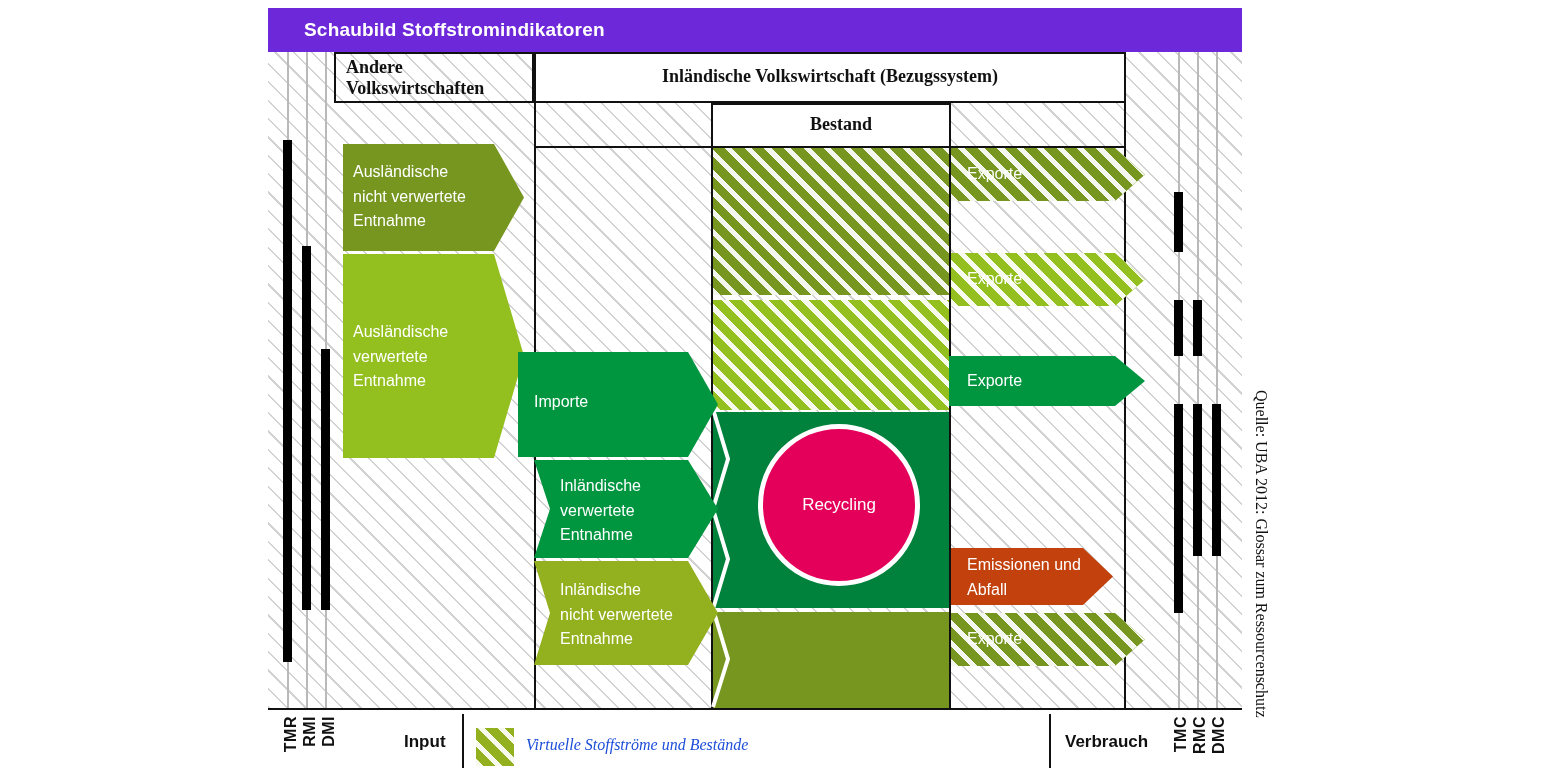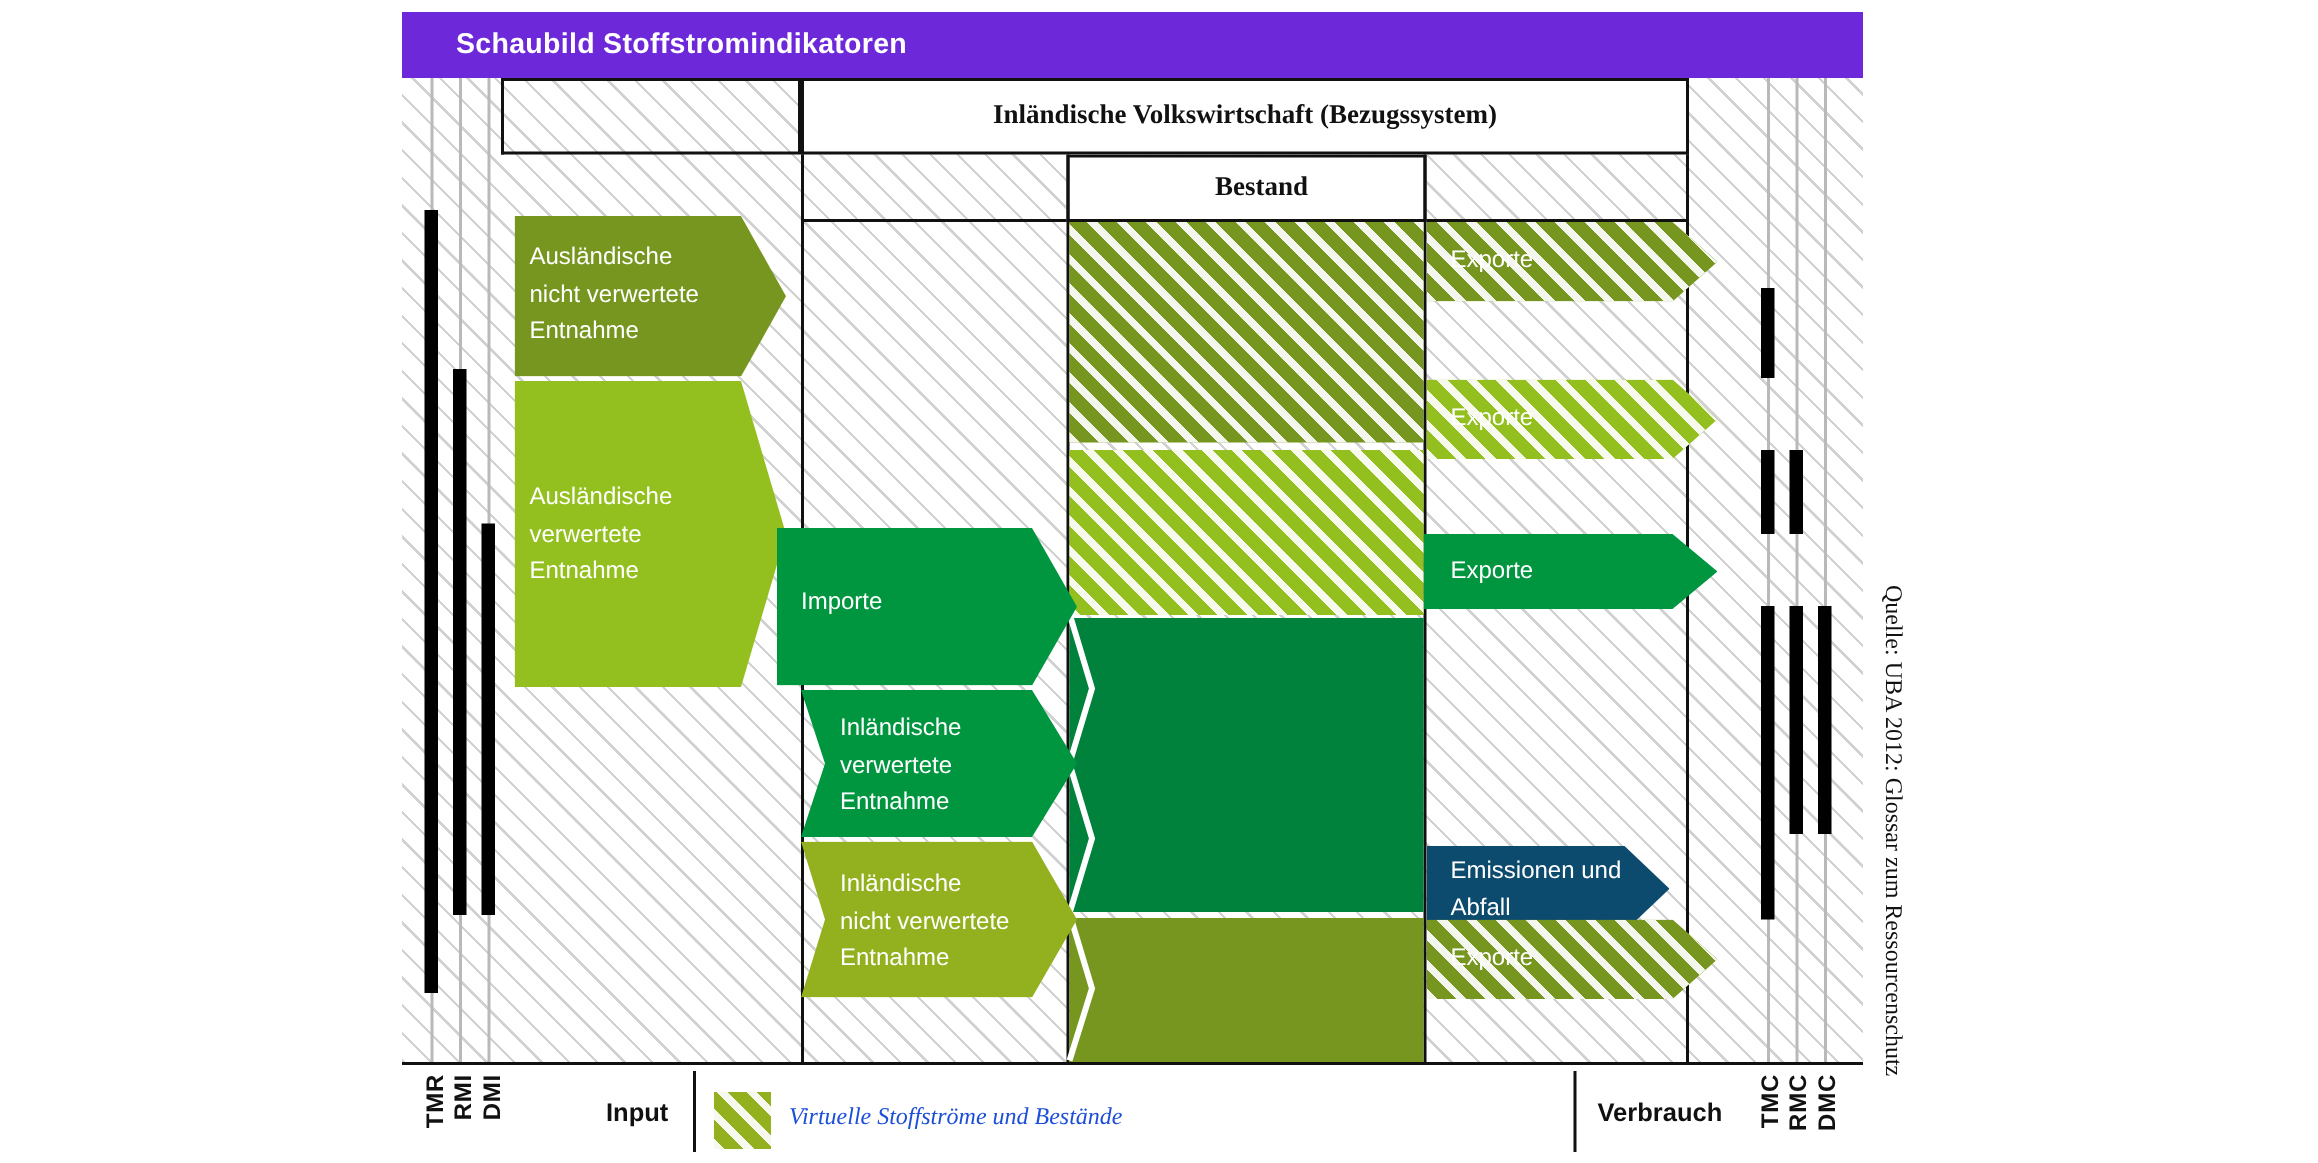--- a/index.html
+++ b/index.html
@@ -97,20 +97,22 @@
 
     <div class="vline" style="left:19px;"></div>
     <div class="vline" style="left:38px;"></div>
     <div class="vline" style="left:57px;"></div>
 
     <div class="vline" style="left:910px;"></div>
     <div class="vline" style="left:929px;"></div>
     <div class="vline" style="left:948px;"></div>
 
     <div class="whitebox hatch-gray" style="left:66px;top:0px;width:200px;height:51px;background:transparent;"></div>
+    <div class="hdr-label" style="left:78px;top:5px;width:185px;"><span style="white-space:pre-line">Andere
+Volkswirtschaften</span></div>
 
     <div class="whitebox" style="left:266px;top:0px;width:592px;height:51px;"></div>
     <div class="hdr-label" style="left:266px;top:14px;width:592px;text-align:center;">Inländische Volkswirtschaft (Bezugssystem)</div>
 
     <div class="whitebox" style="left:443px;top:51px;width:240px;height:45px;"></div>
     <div class="hdr-label" style="left:443px;top:62px;width:260px;text-align:center;">Bestand</div>
 
     <div class="whitebox hatch-gray" style="left:266px;top:51px;width:177px;height:45px;background:transparent;border-left:2px solid #111;border-right:0;border-top:0;border-bottom:2px solid #111;"></div>
     <div class="whitebox hatch-gray" style="left:683px;top:51px;width:175px;height:45px;background:transparent;border-right:2px solid #111;border-left:0;border-top:0;border-bottom:2px solid #111;"></div>
 
@@ -130,20 +132,23 @@
     <div class="flow" style="left:445px;top:360px;width:236px;height:196px;background:#00813c;"></div>
 
     <div class="flow" style="left:445px;top:560px;width:236px;height:96px;background:#76961f;"></div>
 
     <svg style="position:absolute;left:432px;top:355px;width:30px;height:305px;overflow:visible;">
       <polyline points="13,2 28,52 13,102" fill="none" stroke="#ffffff" stroke-width="4"></polyline>
       <polyline points="13,102 28,152 13,202" fill="none" stroke="#ffffff" stroke-width="4"></polyline>
       <polyline points="13,202 28,252 13,300" fill="none" stroke="#ffffff" stroke-width="4"></polyline>
     </svg>
 
+    <div id="recycle" style="left:490px;top:372px;width:162px;height:162px;">
+      <span>Recycling</span>
+    </div>
 
     <div class="flow arrowR" style="left:75px;top:92px;width:181px;height:107px;background:#76961f;">
       <div class="lab" style="left:10px;top:16px;width:140px;white-space:pre-line;">Ausländische
 nicht verwertete
 Entnahme</div>
     </div>
 
     <div class="flow arrowR" style="left:75px;top:202px;width:181px;height:204px;background:#93c01f;">
       <div class="lab" style="left:10px;top:66px;width:140px;white-space:pre-line;">Ausländische
 verwertete
@@ -177,21 +182,21 @@
       <div class="hatch-white" style="position:absolute;inset:0;
            -webkit-clip-path:polygon(0 0,calc(100% - 30px) 0,100% 50%,calc(100% - 30px) 100%,0 100%);
            clip-path:polygon(0 0,calc(100% - 30px) 0,100% 50%,calc(100% - 30px) 100%,0 100%);"></div>
       <div class="lab" style="left:16px;top:14px;">Exporte</div>
     </div>
 
     <div class="flow arrowR" style="left:681px;top:304px;width:196px;height:50px;background:#009640;">
       <div class="lab" style="left:18px;top:13px;">Exporte</div>
     </div>
 
-    <div class="flow arrowR" style="left:683px;top:512px;width:162px;height:57px;background:#0c4a6e;">
+    <div class="flow arrowR" style="left:683px;top:496px;width:162px;height:57px;background:#c2410c;">
       <div class="lab" style="left:16px;top:5px;width:130px;white-space:pre-line;">Emissionen und
 Abfall</div>
     </div>
 
     <div class="flow arrowR" style="left:683px;top:561px;width:194px;height:53px;background:#76961f;">
       <div class="hatch-white" style="position:absolute;inset:0;
            -webkit-clip-path:polygon(0 0,calc(100% - 30px) 0,100% 50%,calc(100% - 30px) 100%,0 100%);
            clip-path:polygon(0 0,calc(100% - 30px) 0,100% 50%,calc(100% - 30px) 100%,0 100%);"></div>
       <div class="lab" style="left:16px;top:14px;">Exporte</div>
     </div>

